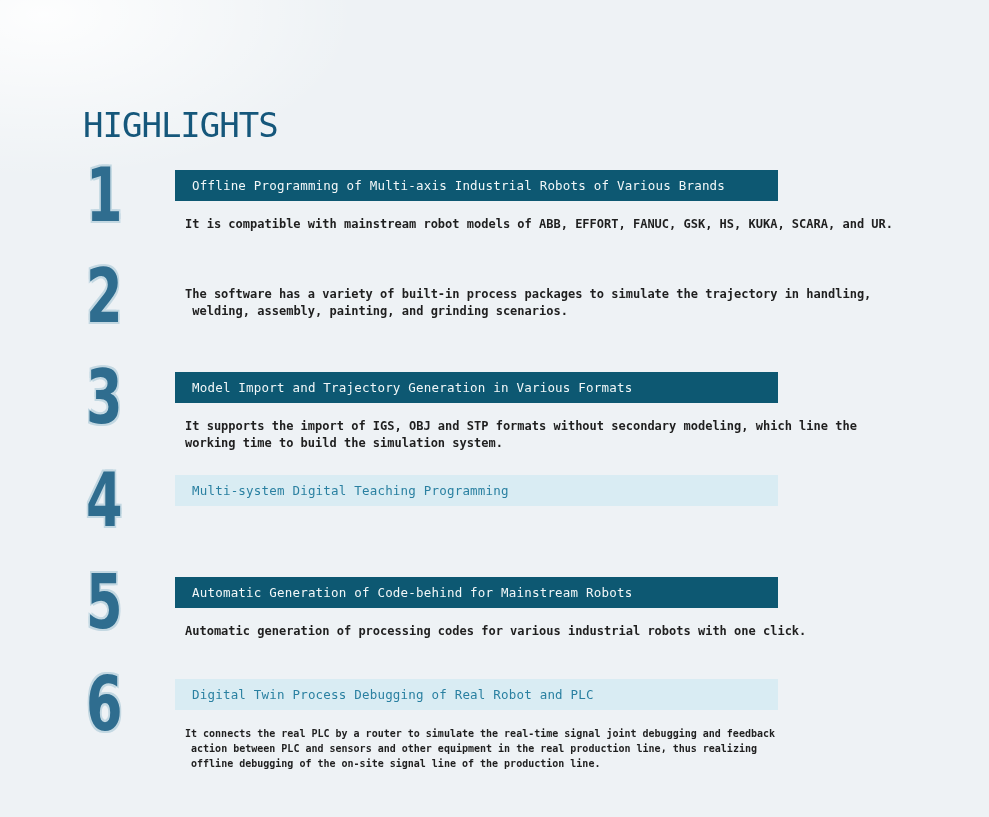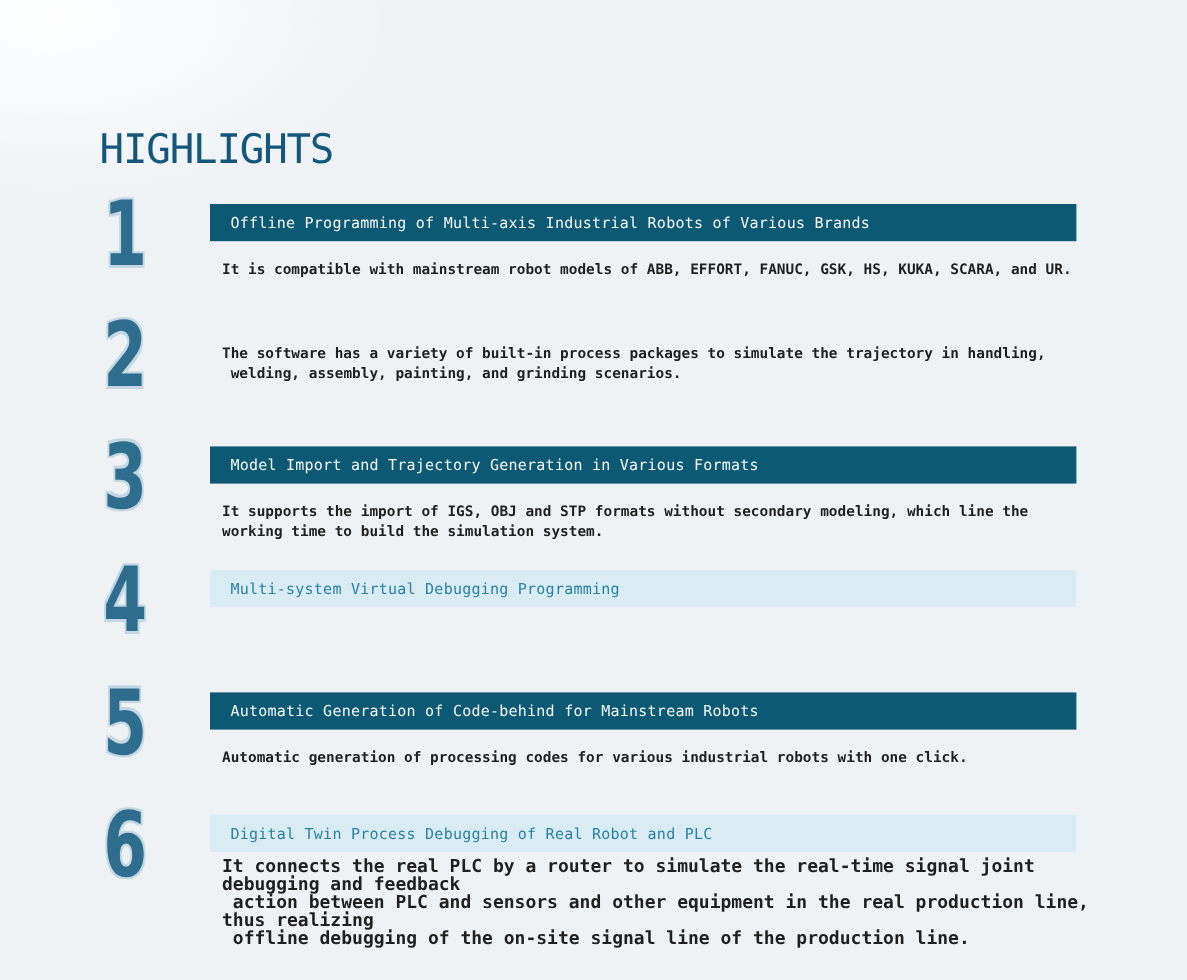--- a/index.html
+++ b/index.html
@@ -42,33 +42,33 @@
     position:absolute;left:86px;top:-12px;
     font-family:"DejaVu Sans","Liberation Sans",sans-serif;
     font-weight:bold;font-size:75px;line-height:1;
     color:var(--number);
     transform:scaleX(0.70);transform-origin:left top;
     text-shadow:2px 2px 0 var(--number-outline),-2px -2px 0 var(--number-outline),
                 2px -2px 0 var(--number-outline),-2px 2px 0 var(--number-outline);
   }
   .content{margin-left:175px;width:740px;}
   .bar{
-    width:722px;height:31px;display:flex;align-items:center;
+    width:603px;height:31px;display:flex;align-items:center;
     padding-left:17px;box-sizing:border-box;
     font-size:12.5px;letter-spacing:0.2px;white-space:nowrap;
   }
   .item.dark .bar{background:var(--dark-bar);color:var(--dark-bar-text);}
   .item.light .bar{background:var(--light-bar);color:var(--light-bar-text);}
   .desc{
     margin-top:15px;padding-left:10px;
     font-size:12px;line-height:17px;color:var(--desc);
     white-space:pre-wrap;
     font-weight:bold;
   }
-  .item:nth-child(6) .desc{font-size:15px;line-height:15px;margin-top:5px;}
+  .item:nth-child(6) .desc{font-size:10px;line-height:15px;margin-top:16px;}
 </style>
 </head>
 <body style="background: rgb(238, 242, 245);">
 
 <div class="corner-wash"></div>
 
 <h1 class="page-title">HIGHLIGHTS</h1>
 
 <div class="hl-list">
   <div class="item dark">
@@ -97,21 +97,21 @@
       </div>
       <div class="desc">It supports the import of IGS, OBJ and STP formats without secondary modeling, which line the
 working time to build the simulation system.</div>
     </div>
   </div>
 
   <div class="item light">
     <div class="num">4</div>
     <div class="content">
       <div class="bar">
-        <span>Multi-system Virtual Debugging Programming</span>
+        <span>Multi-system Digital Teaching Programming</span>
       </div>
     </div>
   </div>
 
   <div class="item dark">
     <div class="num">5</div>
     <div class="content">
       <div class="bar">
         <span>Automatic Generation of Code-behind for Mainstream Robots</span>
       </div>

